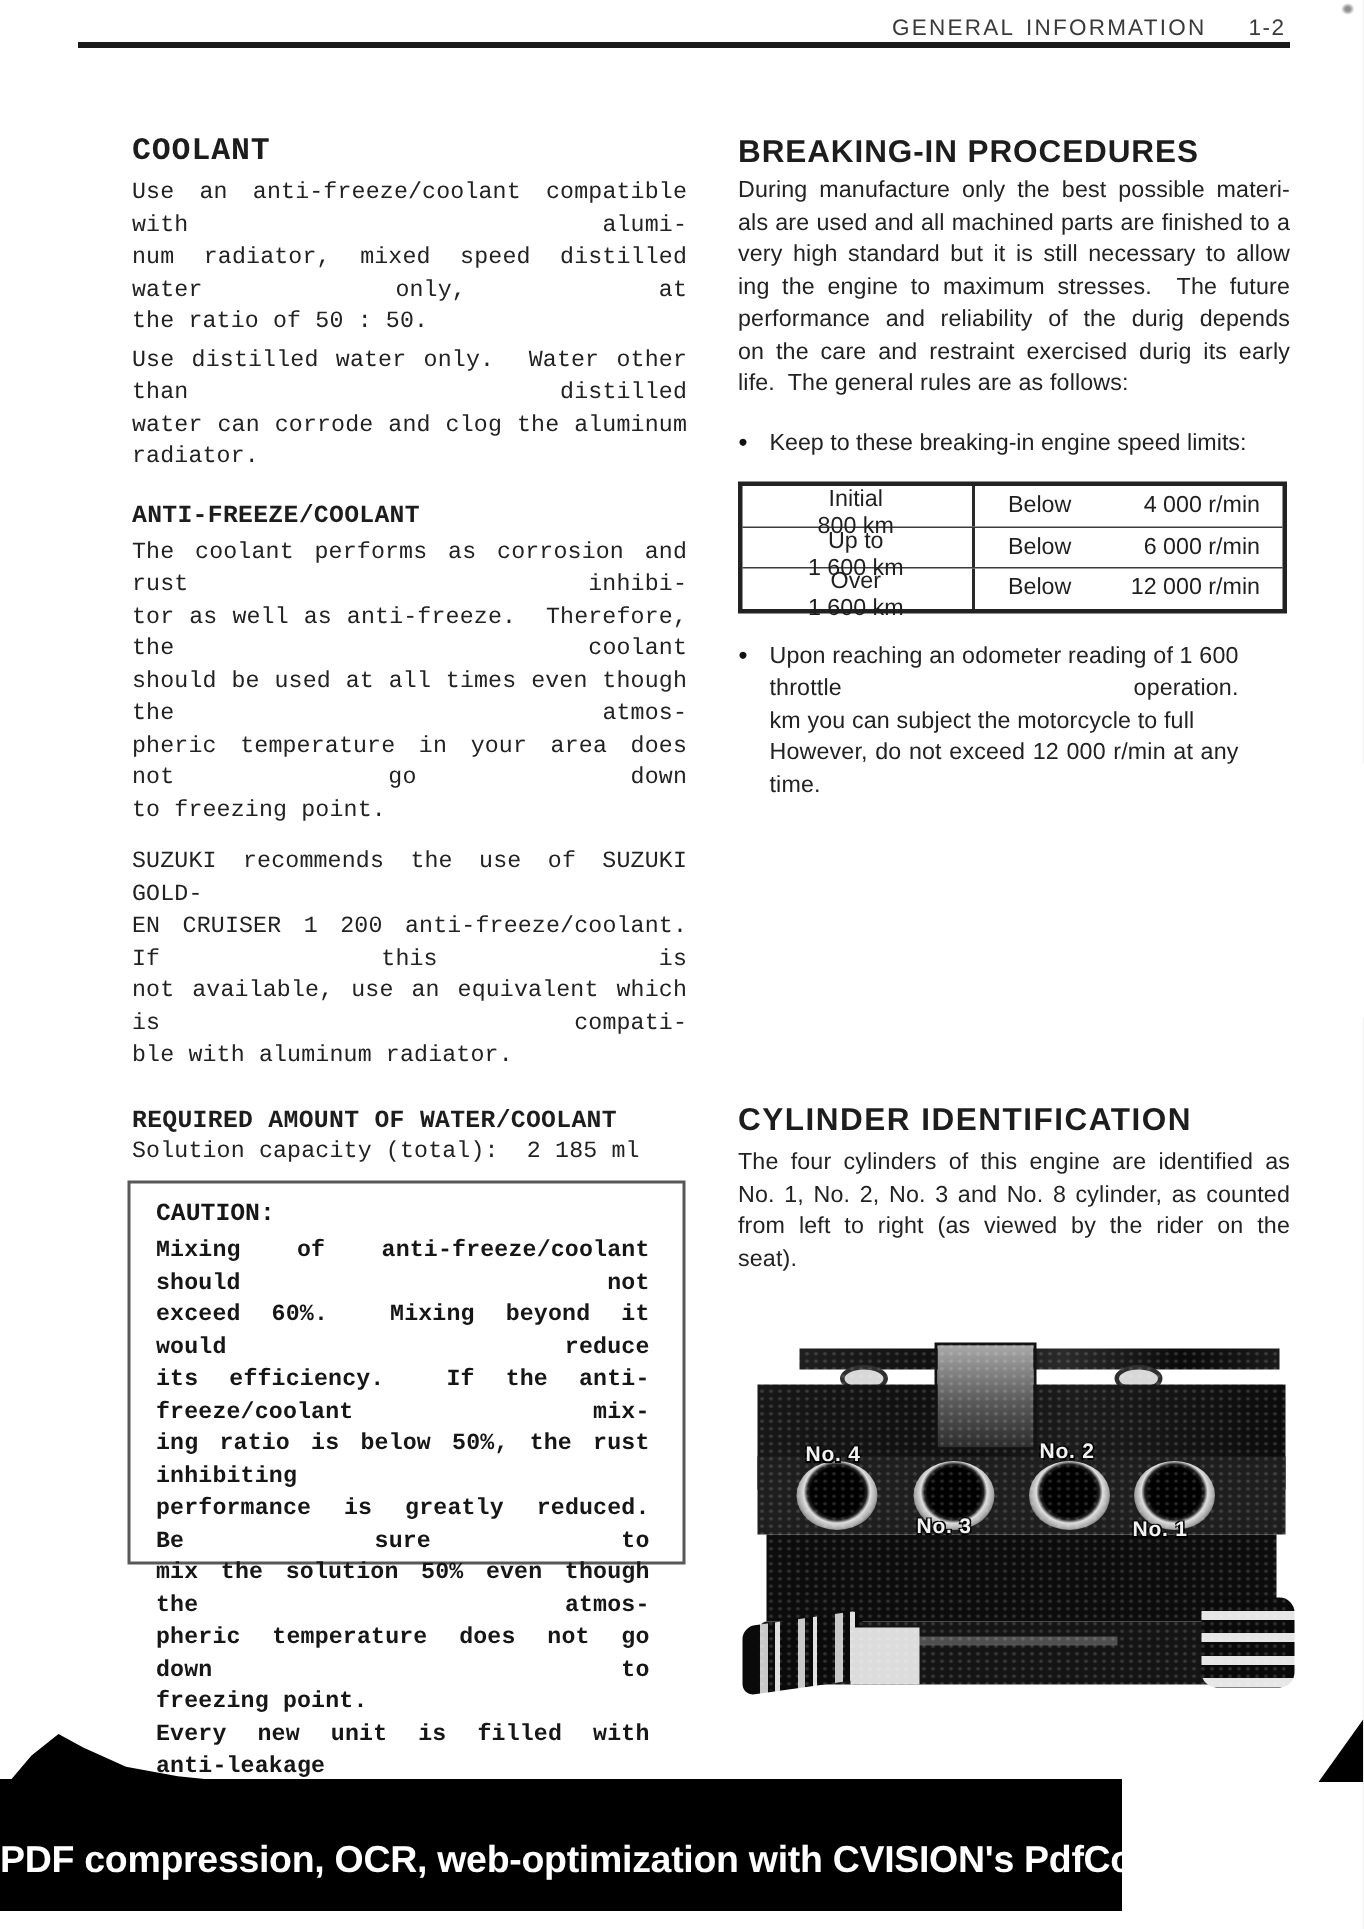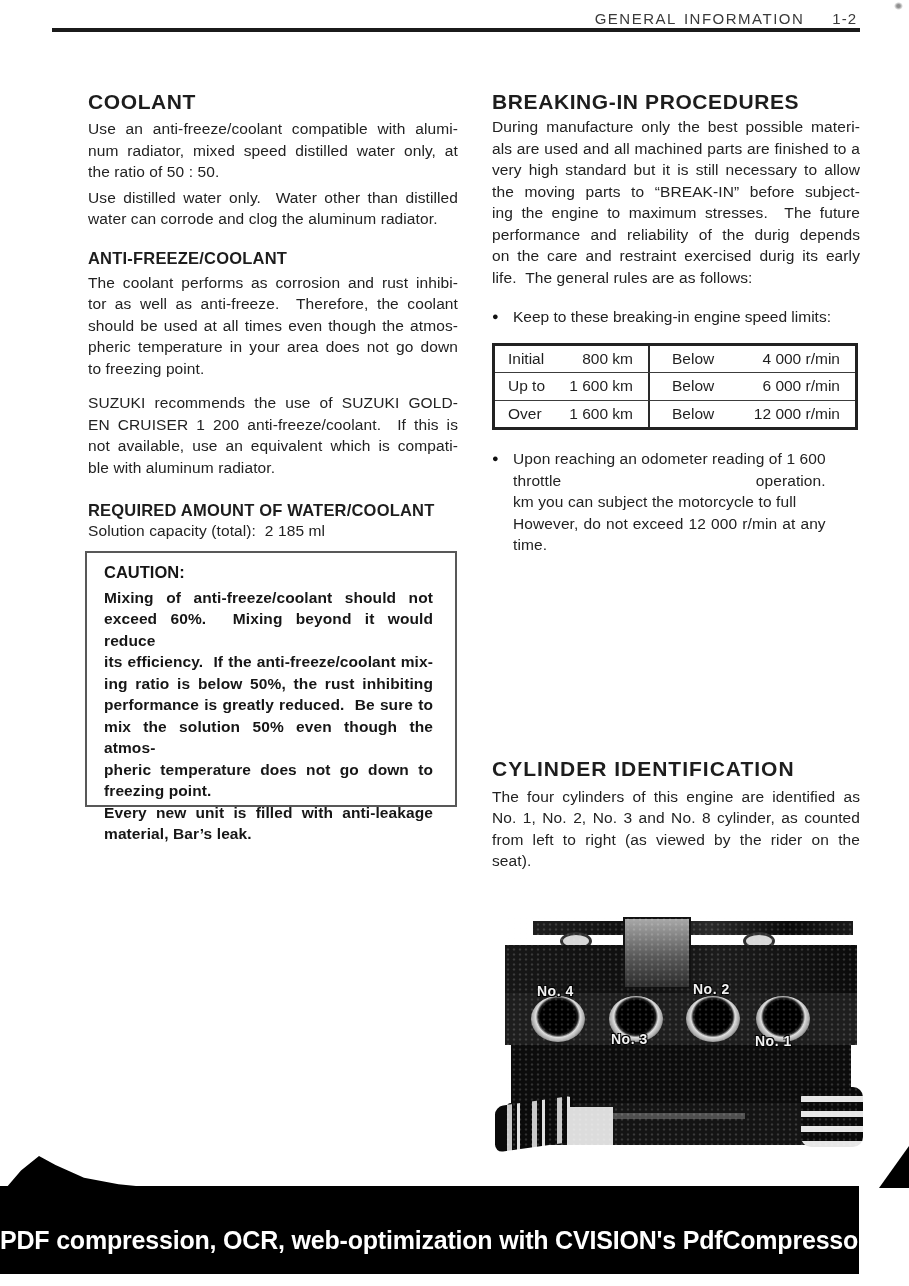--- a/index.html
+++ b/index.html
@@ -10,21 +10,21 @@
   }
   
   .hdr{position:absolute; top:10px; left:0; right:52px; text-align:right;
        font-size:15px; letter-spacing:1.5px; color:#3a3a3a; word-spacing:2px;}
   .hdr .pgnum{margin-left:28px; letter-spacing:1px;}
   .hdr-rule{position:absolute; top:28px; left:52px; width:808px; height:4px; background:#1b1b1b;}
   .corner-speck{position:absolute; top:2px; right:6px; width:9px; height:8px;
        background:radial-gradient(#8f8f8f 25%, transparent 70%);}
   
   .col{position:absolute; top:90px;}
-  .col-left{left:88px; width:370px;}
+  .col-left{left:88px; width:370px;font-family:Liberation Mono, monospace;}
   .col-right{left:492px; width:368px;}
   h1{margin:0; font-size:21px; line-height:24px; font-weight:bold; letter-spacing:.6px; color:#1d1d1d;}
   h2{margin:0; font-size:16.5px; line-height:20px; font-weight:bold; letter-spacing:.2px; color:#1d1d1d;}
   .para{font-size:15.5px; line-height:21.5px; letter-spacing:.1px;}
   .para > div{white-space:pre-wrap; text-align:justify; text-align-last:justify;}
   .para > div:last-child{text-align-last:left;}
   .p1{margin-top:4px;} .h-water{margin-top:40px;} .p2{margin-top:4px;}
   .h-anti{margin-top:18px;} .p3{margin-top:4px;}
   .p4{margin-top:13px;} .h-req{margin-top:22px;} .p5{margin-top:0;}
   
@@ -38,21 +38,21 @@
   .bullet .dot{flex:0 0 21px; font-size:11px; line-height:21.5px; color:#111;}
   .bullet .dot::before{content:"\25CF";}
   .bullet .btext{font-size:15.5px; line-height:21.5px;}
   .b1{margin-top:18px;} .b2{margin-top:18px;}
   
   .limits{margin-top:15px; width:366px; box-sizing:border-box; border:3px solid #222;}
   .limits .trow{display:flex; height:26.5px; border-top:1.5px solid #3c3c3c;}
   .limits .trow:first-child{border-top:none;}
   .cell{display:flex; justify-content:space-between; align-items:center;
         font-size:15.5px; color:#1f1f1f;}
-  .cell-l{width:155px; box-sizing:border-box; border-right:2px solid #2a2a2a; padding:0 15px 0 13px;}
+  .cell-l{width:155px; box-sizing:border-box; border-right:2px solid #2a2a2a; padding:0 15px 0 13px;flex-direction:column;}
   .cell-r{flex:1; padding:0 15px 0 22px;}
   .h-cyl{margin-top:201px; letter-spacing:1px;}
   .pc{margin-top:5px;}
   
   .photo{position:relative; margin-top:45px; margin-left:13px; width:352px; height:232px; background:#fff;}
   .photo::after{content:""; position:absolute; inset:0; pointer-events:none;
       background-image:radial-gradient(rgba(255,255,255,.16) 1px, transparent 1.6px);
       background-size:6px 5px;}
   .ph-topbar{position:absolute; left:28px; right:4px; top:4px; height:14px;
       background:linear-gradient(90deg,#1f1f1f,#0c0c0c 35%,#2b2b2b 55%,#0a0a0a 80%,#1a1a1a);}
@@ -74,21 +74,21 @@
   .ph-cyl-left{position:absolute; left:-10px; top:184px; width:80px; height:46px; border-radius:8px;
       transform:skewY(-8deg);
       background:repeating-linear-gradient(90deg,#0a0a0a 0 12px,#c9c9c9 12px 17px,#0a0a0a 17px 22px,#e0e0e0 22px 25px);}
   .ph-patch{position:absolute; left:62px; top:190px; width:46px; height:38px; background:#dcdcdc;}
   .ph-cyl-right{position:absolute; right:-6px; top:170px; width:62px; height:60px; border-radius:10px;
       background:repeating-linear-gradient(180deg,#0a0a0a 0 9px,#e6e6e6 9px 15px);}
   .fig-label{position:absolute; color:#f2f2f2; font-weight:bold; font-size:14px; letter-spacing:.5px;
       text-shadow:1px 1px 0 #000,-1px -1px 0 #000,1px -1px 0 #000,-1px 1px 0 #000;}
   .fl4{left:32px; top:66px;} .fl3{left:106px; top:114px;} .fl2{left:188px; top:64px;} .fl1{left:250px; top:116px;}
   
-  .banner{position:absolute; left:0; top:1186px; width:859px; height:88px; background:#000000;
+  .banner{position:absolute; left:0; top:1186px; width:748px; height:88px; background:#000000;
       box-sizing:border-box; padding-top:40px; text-align:center;}
   .banner .btxt{color:#ffffff; font-weight:bold; font-size:25px; letter-spacing:-.2px; white-space:nowrap;}
   .torn-peak{position:absolute; left:6px; top:1156px; width:150px; height:32px; background:#000;
       clip-path:polygon(0 100%, 10% 45%, 22% 0, 33% 28%, 52% 68%, 75% 88%, 100% 100%);}
   .wedge{position:absolute; right:0; top:1146px; width:30px; height:42px; background:#000;
       clip-path:polygon(100% 0, 100% 100%, 0 100%);}
 </style>
 </head>
 <body>
 
@@ -152,21 +152,20 @@
         </div>
     </div>
   </div>
 
   <div class="col col-right">
     <h1>BREAKING-IN PROCEDURES</h1>
     <div class="para" style="margin-top:2px;">
         <div>During manufacture only the best possible materi-</div>
         <div>als are used and all machined parts are finished to a</div>
         <div>very high standard but it is still necessary to allow</div>
-        <div>the moving parts to “BREAK-IN” before subject-</div>
         <div>ing the engine to maximum stresses.  The future</div>
         <div>performance and reliability of the durig depends</div>
         <div>on the care and restraint exercised durig its early</div>
         <div>life.  The general rules are as follows:</div>
       </div>
 
     <div class="bullet b1">
       <span class="dot"></span>
       <span class="btext">Keep to these breaking-in engine speed limits:</span>
     </div>

